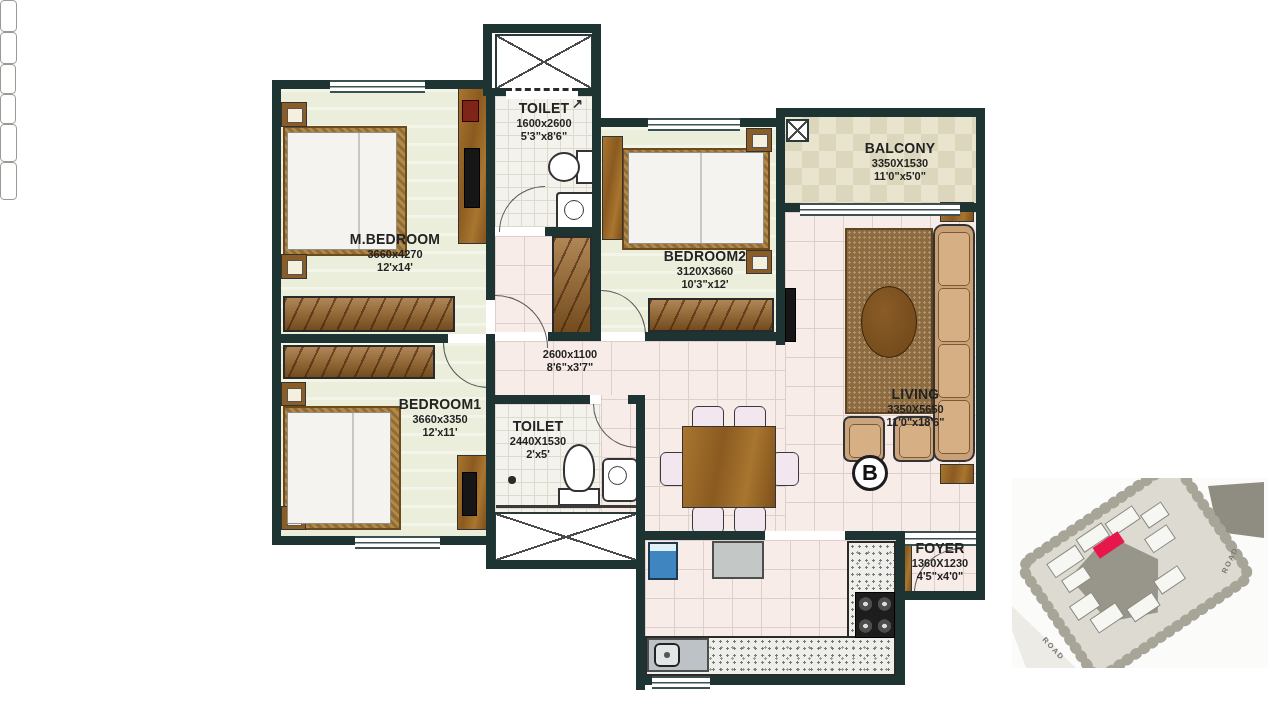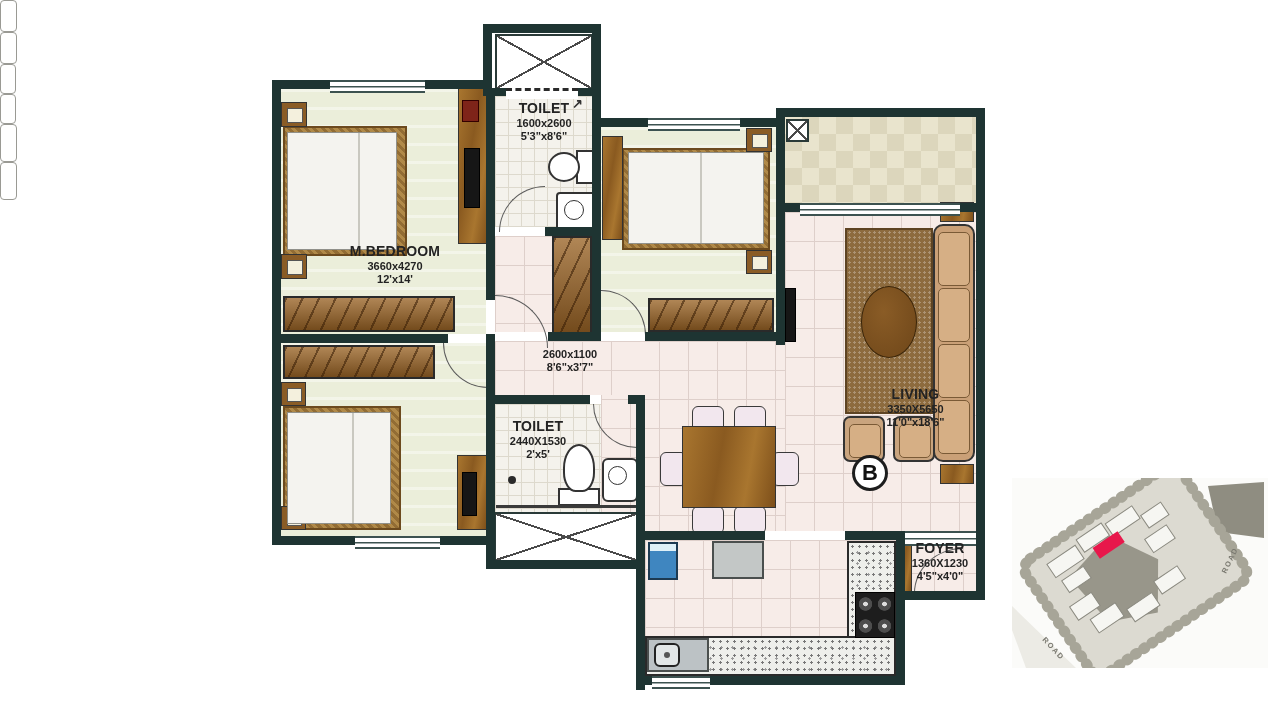--- a/index.html
+++ b/index.html
@@ -212,41 +212,56 @@
   <div class="a" style="left:654px;top:643px;width:26px;height:24px;background:#e2e6e7;border:2px solid #222;border-radius:6px;z-index:5;"></div>
   <div class="a" style="left:664px;top:652px;width:6px;height:6px;background:#555;border-radius:50%;z-index:6;"></div>
 
   <div class="rlabel" style="left:498px;top:100px;width:92px;">
     <div class="rname">TOILET</div>
     <div class="rdim">1600x2600</div>
     <div class="rdim">5'3"x8'6"</div>
   </div>
   <div class="a" style="left:572px;top:96px;font-size:13px;font-weight:bold;color:#333;z-index:7;">↗</div>
 
-  <div class="rlabel" style="left:330px;top:243px;width:130px;">
+  <div class="rlabel" style="left:330px;top:231px;width:130px;">
     <div class="rname">M.BEDROOM</div>
     <div class="rdim">3660x4270</div>
     <div class="rdim">12'x14'</div>
   </div>
 
-
+  <div class="rlabel" style="left:640px;top:248px;width:130px;">
+    <div class="rname">BEDROOM2</div>
+    <div class="rdim">3120X3660</div>
+    <div class="rdim">10'3"x12'</div>
+  </div>
+
+  <div class="rlabel" style="left:835px;top:140px;width:130px;">
+    <div class="rname">BALCONY</div>
+    <div class="rdim">3350X1530</div>
+    <div class="rdim">11'0"x5'0"</div>
+  </div>
 
   <div class="rlabel" style="left:518px;top:348px;width:104px;">
     <div class="rname"></div>
     <div class="rdim">2600x1100</div>
     <div class="rdim">8'6"x3'7"</div>
   </div>
 
 
   <div class="rlabel" style="left:858px;top:386px;width:115px;">
     <div class="rname">LIVING</div>
     <div class="rdim">3350X5650</div>
     <div class="rdim">11'0"x18'6"</div>
   </div>
 
+  <div class="rlabel" style="left:380px;top:396px;width:120px;">
+    <div class="rname">BEDROOM1</div>
+    <div class="rdim">3660x3350</div>
+    <div class="rdim">12'x11'</div>
+  </div>
 
   <div class="rlabel" style="left:492px;top:418px;width:92px;">
     <div class="rname">TOILET</div>
     <div class="rdim">2440X1530</div>
     <div class="rdim">2'x5'</div>
   </div>
 
 
   <div class="rlabel" style="left:900px;top:540px;width:80px;">
     <div class="rname">FOYER</div>

